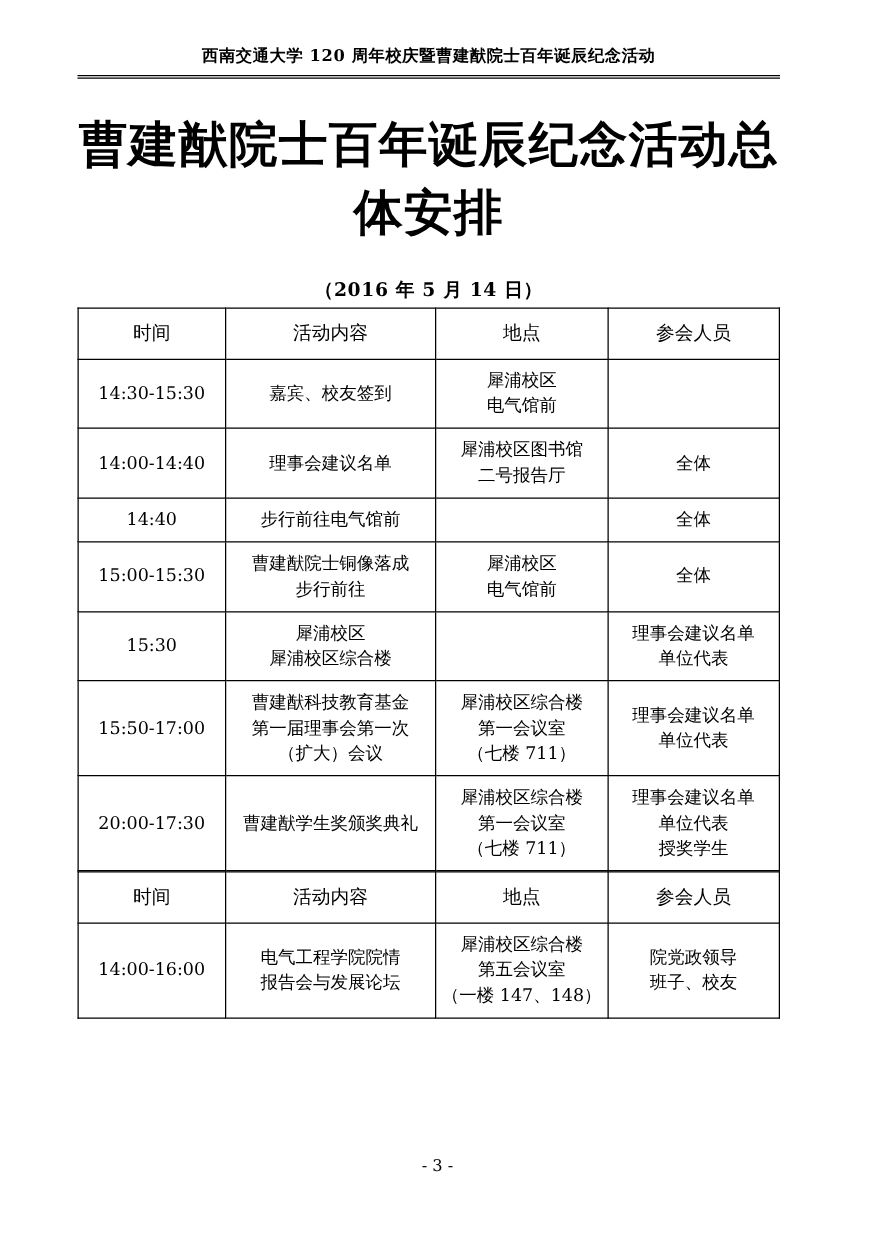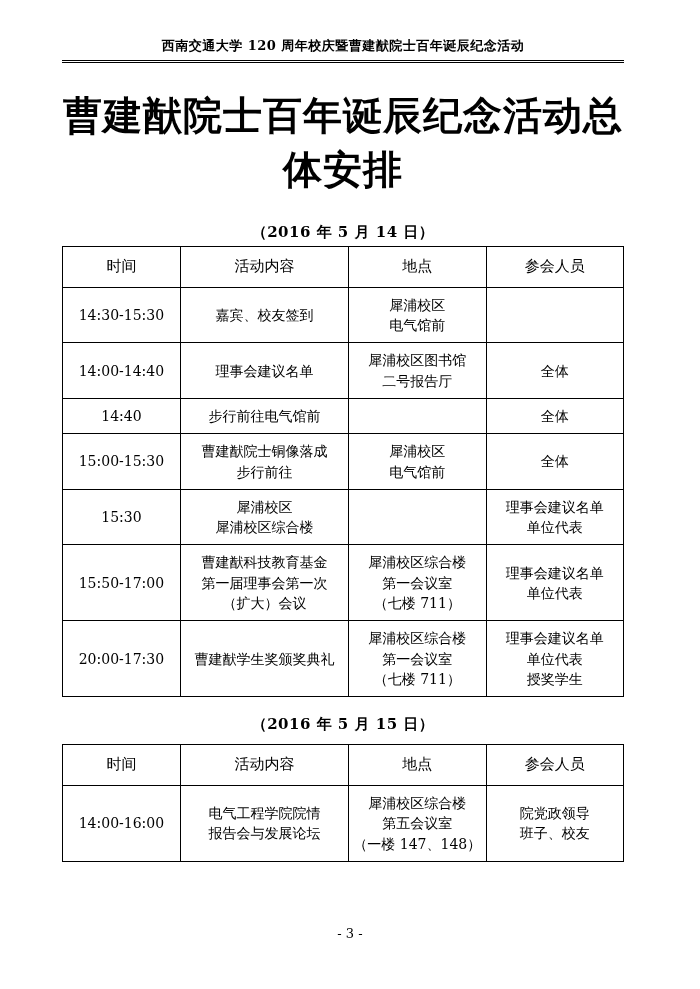--- a/index.html
+++ b/index.html
@@ -239,21 +239,20 @@
           </td>
         <td>
             <span class="cell-line">理事会建议名单</span>
             <span class="cell-line">单位代表</span>
             <span class="cell-line">授奖学生</span>
           </td>
       </tr>
     </tbody>
   </table>
 
-  <div class="date-line second">（2016 年 5 月 15 日）</div>
 
   <table class="schedule">
     <colgroup>
       <col class="c-time">
         <col class="c-act">
         <col class="c-place">
         <col class="c-people">
     </colgroup>
     <thead>
       <tr>

